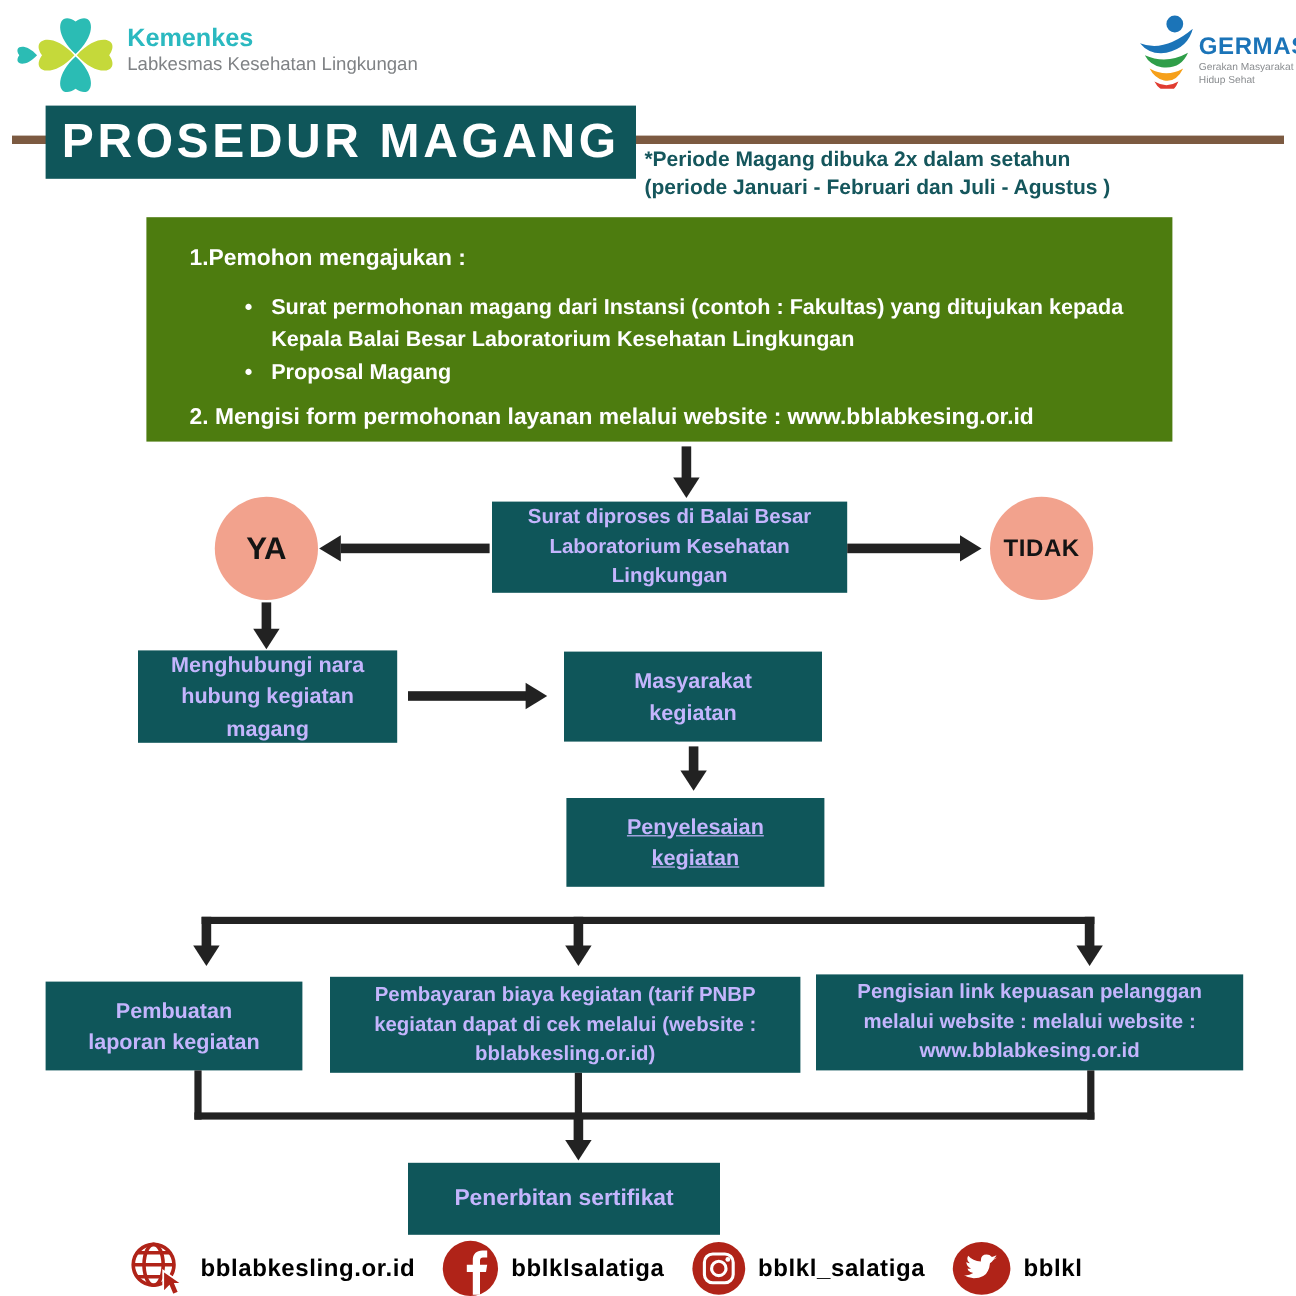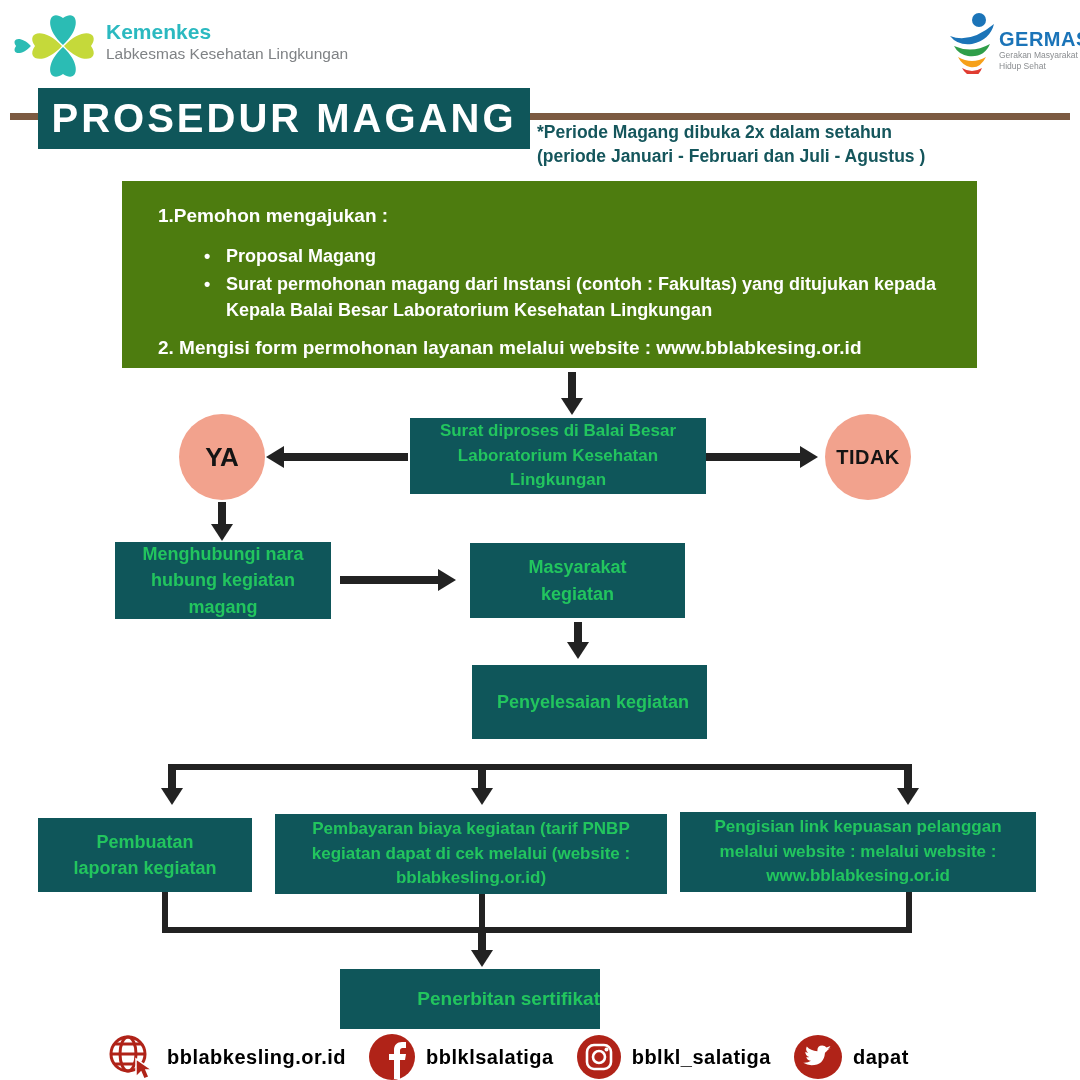--- a/index.html
+++ b/index.html
@@ -19,26 +19,26 @@
                font-weight:bold;line-height:1.35;}
   
   .req-box{left:122px;top:181px;width:855px;height:187px;background:#4d7c0f;color:#fff;
            font-weight:bold;box-sizing:border-box;padding:24px 28px 0 36px;}
   .req-step1{font-size:19px;}
   .req-bullets{margin:16px 0 0 46px;max-width:755px;}
   .req-bullet{position:relative;padding-left:22px;font-size:18px;line-height:1.45;margin-bottom:2px;}
   .req-bullet::before{content:"•";position:absolute;left:0;top:0;}
   .req-step2{font-size:19px;margin-top:14px;}
   
-  .flow-box{background:#0f565a;color:#22c55e;font-weight:bold;display:flex;align-items:center;
-            justify-content:flex-end;text-align:center;box-sizing:border-box;line-height:1.45;}
+  .flow-box{background:#0f565a;color:#c4b5fd;font-weight:bold;display:flex;align-items:center;
+            justify-content:center;text-align:center;box-sizing:border-box;line-height:1.45;}
   .process-box{left:410px;top:418px;width:296px;height:76px;font-size:17px;padding:0 12px;}
   .contact-box{left:115px;top:542px;width:216px;height:77px;font-size:18px;padding:0 14px;}
   .impl-box{left:470px;top:543px;width:215px;height:75px;font-size:18px;padding:0 30px;}
-  .compl-box{left:472px;top:665px;width:235px;height:74px;font-size:18px;padding:0 18px;}
+  .compl-box{left:472px;top:665px;width:215px;height:74px;font-size:18px;padding:0 18px;text-decoration:underline;}
   .report-box{left:38px;top:818px;width:214px;height:74px;font-size:18px;padding:0 26px;}
   .payment-box{left:275px;top:814px;width:392px;height:80px;font-size:17px;padding:0 25px;}
   .satisf-box{left:680px;top:812px;width:356px;height:80px;font-size:17px;padding:0 8px;}
   .cert-box{left:340px;top:969px;width:260px;height:60px;font-size:19px;}
   
   .circle{width:86px;height:86px;border-radius:50%;background:#f2a28d;display:flex;
           align-items:center;justify-content:center;color:#141414;font-weight:bold;text-align:center;}
   .ya{left:179px;top:414px;font-size:26px;}
   .tidak{left:825px;top:414px;font-size:20px;letter-spacing:.5px;}
   
@@ -89,22 +89,22 @@
   <span>PROSEDUR MAGANG</span>
 </div>
 <div class="abs period-note">
   <div>*Periode Magang dibuka 2x dalam setahun</div>
   <div>(periode Januari - Februari dan Juli - Agustus )</div>
 </div>
 
 <div class="abs req-box">
   <div class="req-step1">1.Pemohon mengajukan :</div>
   <div class="req-bullets">
+    <div class="req-bullet">Surat permohonan magang  dari Instansi (contoh : Fakultas) yang ditujukan kepada Kepala Balai Besar Laboratorium Kesehatan Lingkungan</div>
     <div class="req-bullet">Proposal Magang</div>
-    <div class="req-bullet">Surat permohonan magang  dari Instansi (contoh : Fakultas) yang ditujukan kepada Kepala Balai Besar Laboratorium Kesehatan Lingkungan</div>
   </div>
   <div class="req-step2">2. Mengisi form permohonan layanan melalui website : www.bblabkesing.or.id</div>
 </div>
 
 <div class="abs shaft" style="left:568px;top:372px;width:8px;height:28px;"></div>
 <div class="abs head-down" style="left:561px;top:398px;"></div>
 
 <div class="abs flow-box process-box">
   <span>Surat diproses di Balai Besar Laboratorium Kesehatan Lingkungan</span>
 </div>
@@ -188,14 +188,14 @@
     <rect x="11" y="11" width="24" height="24" rx="7" fill="none" stroke="#ffffff" stroke-width="2.6"></rect>
     <circle cx="23" cy="23" r="6" fill="none" stroke="#ffffff" stroke-width="2.6"></circle>
     <circle cx="30.5" cy="15.5" r="2" fill="#ffffff"></circle>
   </svg>
   <span class="handle gap-sm">bblkl_salatiga</span>
 
   <svg class="sicon gap-lg" width="50" height="46" viewBox="0 0 50 46">
     <ellipse cx="25" cy="23" rx="24" ry="22" fill="#b02318"></ellipse>
     <path d="M38 14 q-1.8 .9 -3 1 q2 -1.4 2.4 -3 q-1.9 1 -3.8 1.4 q-1.9 -1.9 -4.4 -1.9 q-4.8 0 -4.8 4.8 v1 q-6.8 -.5 -10.6 -4.8 q-1.9 3.8 1.4 6.2 q-1.4 0 -2.9 -1 q0 3.8 3.8 5.3 q-1.4 .5 -2.9 0 q1 3.4 4.8 3.8 q-3.4 2.4 -7.7 2 q3.8 2.4 8.2 2.4 q12.5 0 13.5 -12.5 q1.4 -1 3 -3 Z" fill="#ffffff"></path>
   </svg>
-  <span class="handle gap-sm">dapat</span>
+  <span class="handle gap-sm">bblkl</span>
 </div>
 
 </body></html>

